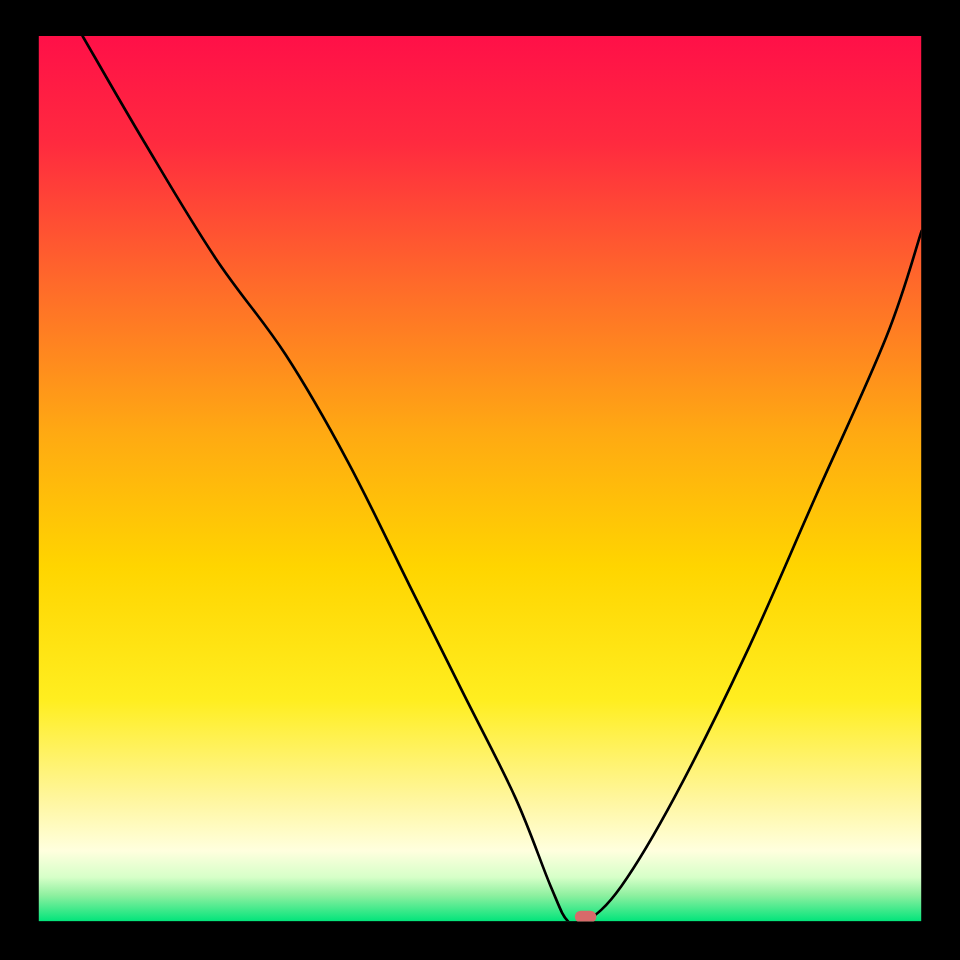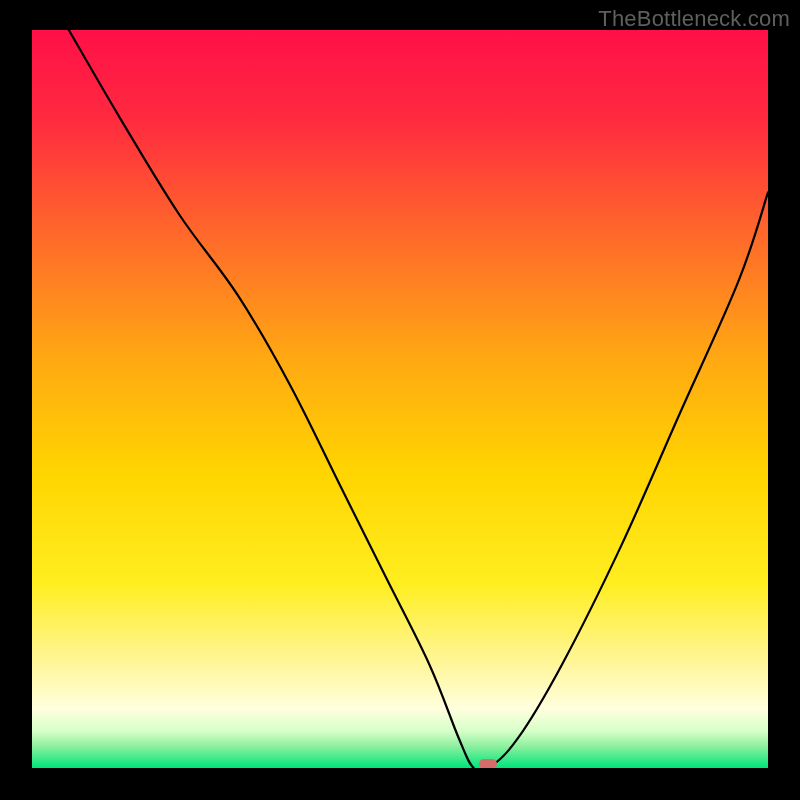--- a/index.html
+++ b/index.html
@@ -49,21 +49,20 @@
     border-radius: 5px;
     background: #d76a6a;
     transform: translate(-50%, -50%);
     z-index: 5;
   }
 </style>
 </head>
 <body>
 <div class="wrap">
 
-  <div class="watermark">TheBottleneck.com</div>
 
   <div class="plot-area">
 
     <svg class="gradient-bg" viewBox="0 0 1000 1000" preserveAspectRatio="none">
       <defs>
         <linearGradient id="grad" x1="0" y1="0" x2="0" y2="1">
           <stop offset="0%" stop-color="#ff1048"></stop>
           <stop offset="12%" stop-color="#ff2a3f"></stop>
           <stop offset="28%" stop-color="#ff6a2a"></stop>
           <stop offset="45%" stop-color="#ffaa12"></stop>

